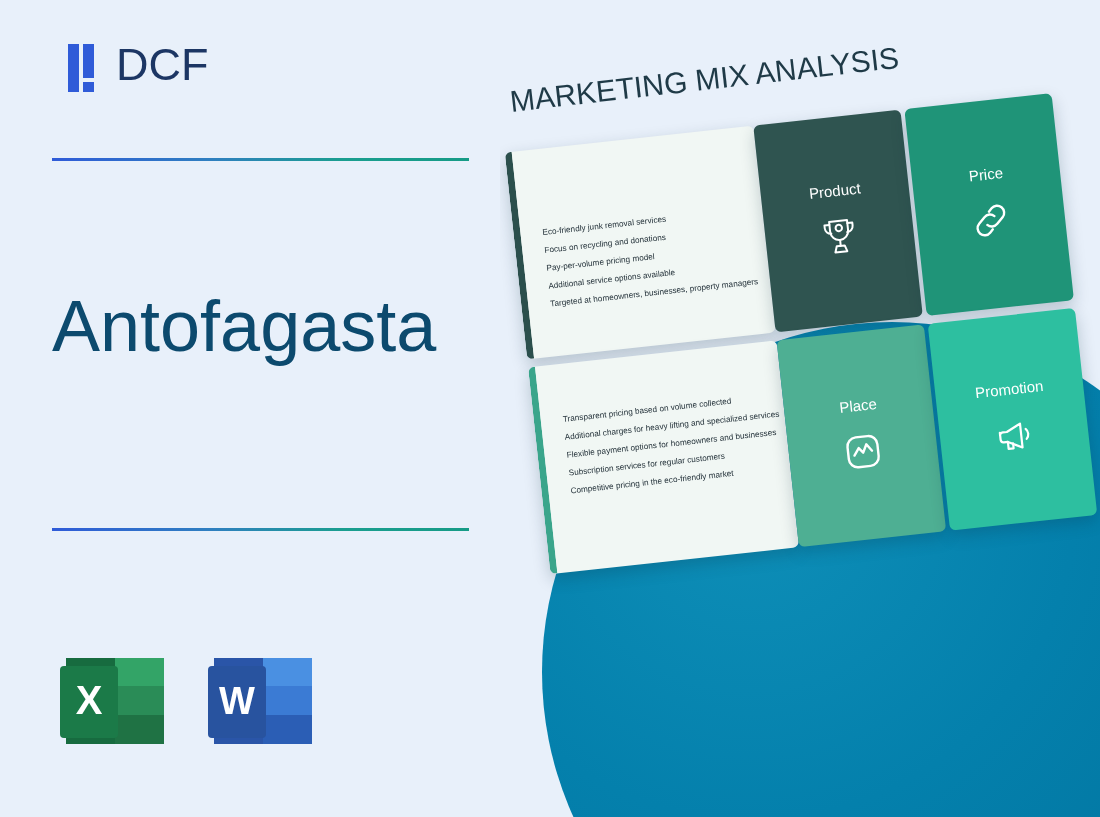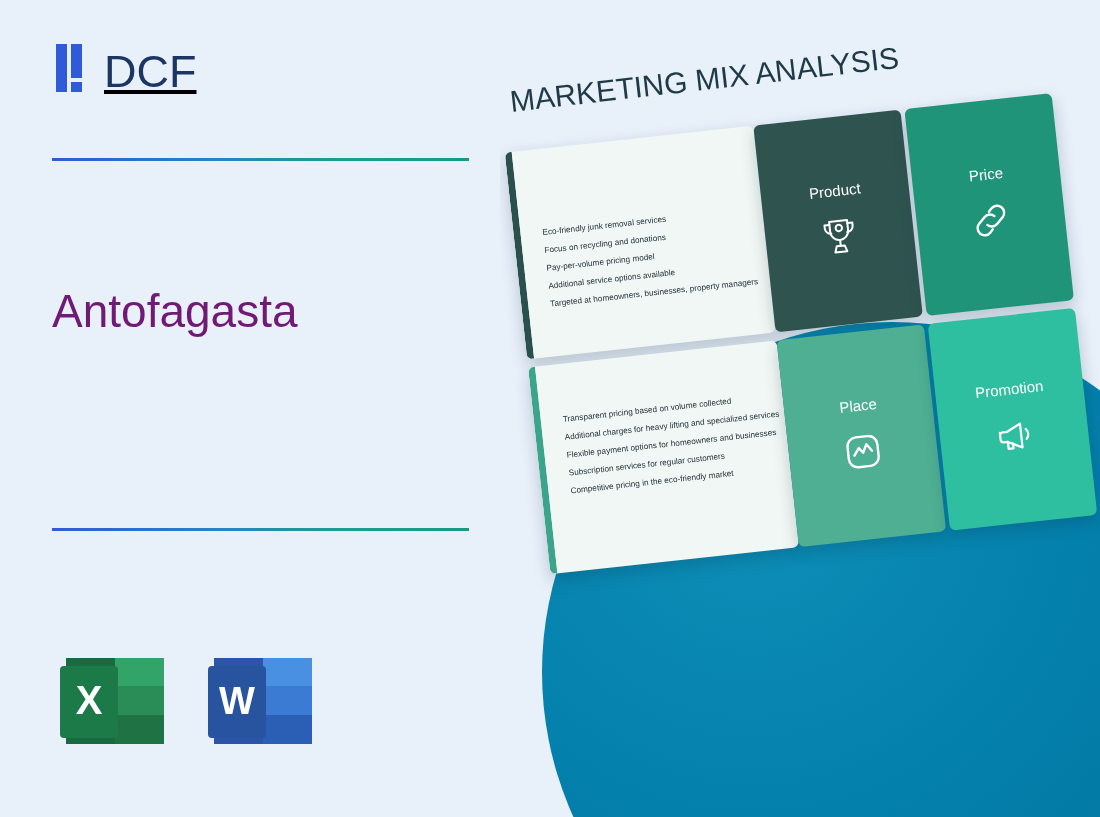--- a/index.html
+++ b/index.html
@@ -15,22 +15,22 @@
   
   .left-panel {
     position: absolute;
     left: 0; top: 0;
     width: 520px; height: 817px;
     z-index: 5;
   }
 
   .brand {
     position: absolute;
-    left: 52px; top: 42px;
-    display: flex; align-items: flex-end; text-decoration: underline;
+    left: 64px; top: 42px;
+    display: flex; align-items: flex-start;
   }
   .brand-mark {
     width: 42px; height: 52px;
     position: relative;
     margin-right: 10px;
   }
   .brand-mark .bar-a {
     position: absolute; left: 4px; top: 2px;
     width: 11px; height: 48px;
     background: #2f5bd8;
@@ -60,23 +60,23 @@
     height: 3px;
     background: linear-gradient(to right, #2f5bd8 0%, #2f7fc0 38%, #1a9e8f 70%, #169b86 100%);
   }
   .rule-top { top: 158px; }
   .rule-bottom { top: 528px; }
 
   .title {
     position: absolute;
     left: 52px; top: 286px;
     width: 430px;
-    font-size: 46px;
+    font-size: 72px;
     line-height: 1.12;
-    color: #701a75;
+    color: #0c4a6e;
     font-weight: 400;
   }
 
   .file-icons {
     position: absolute;
     left: 52px; top: 632px;
     display: flex;
     gap: 22px;
   }
   .fi {

